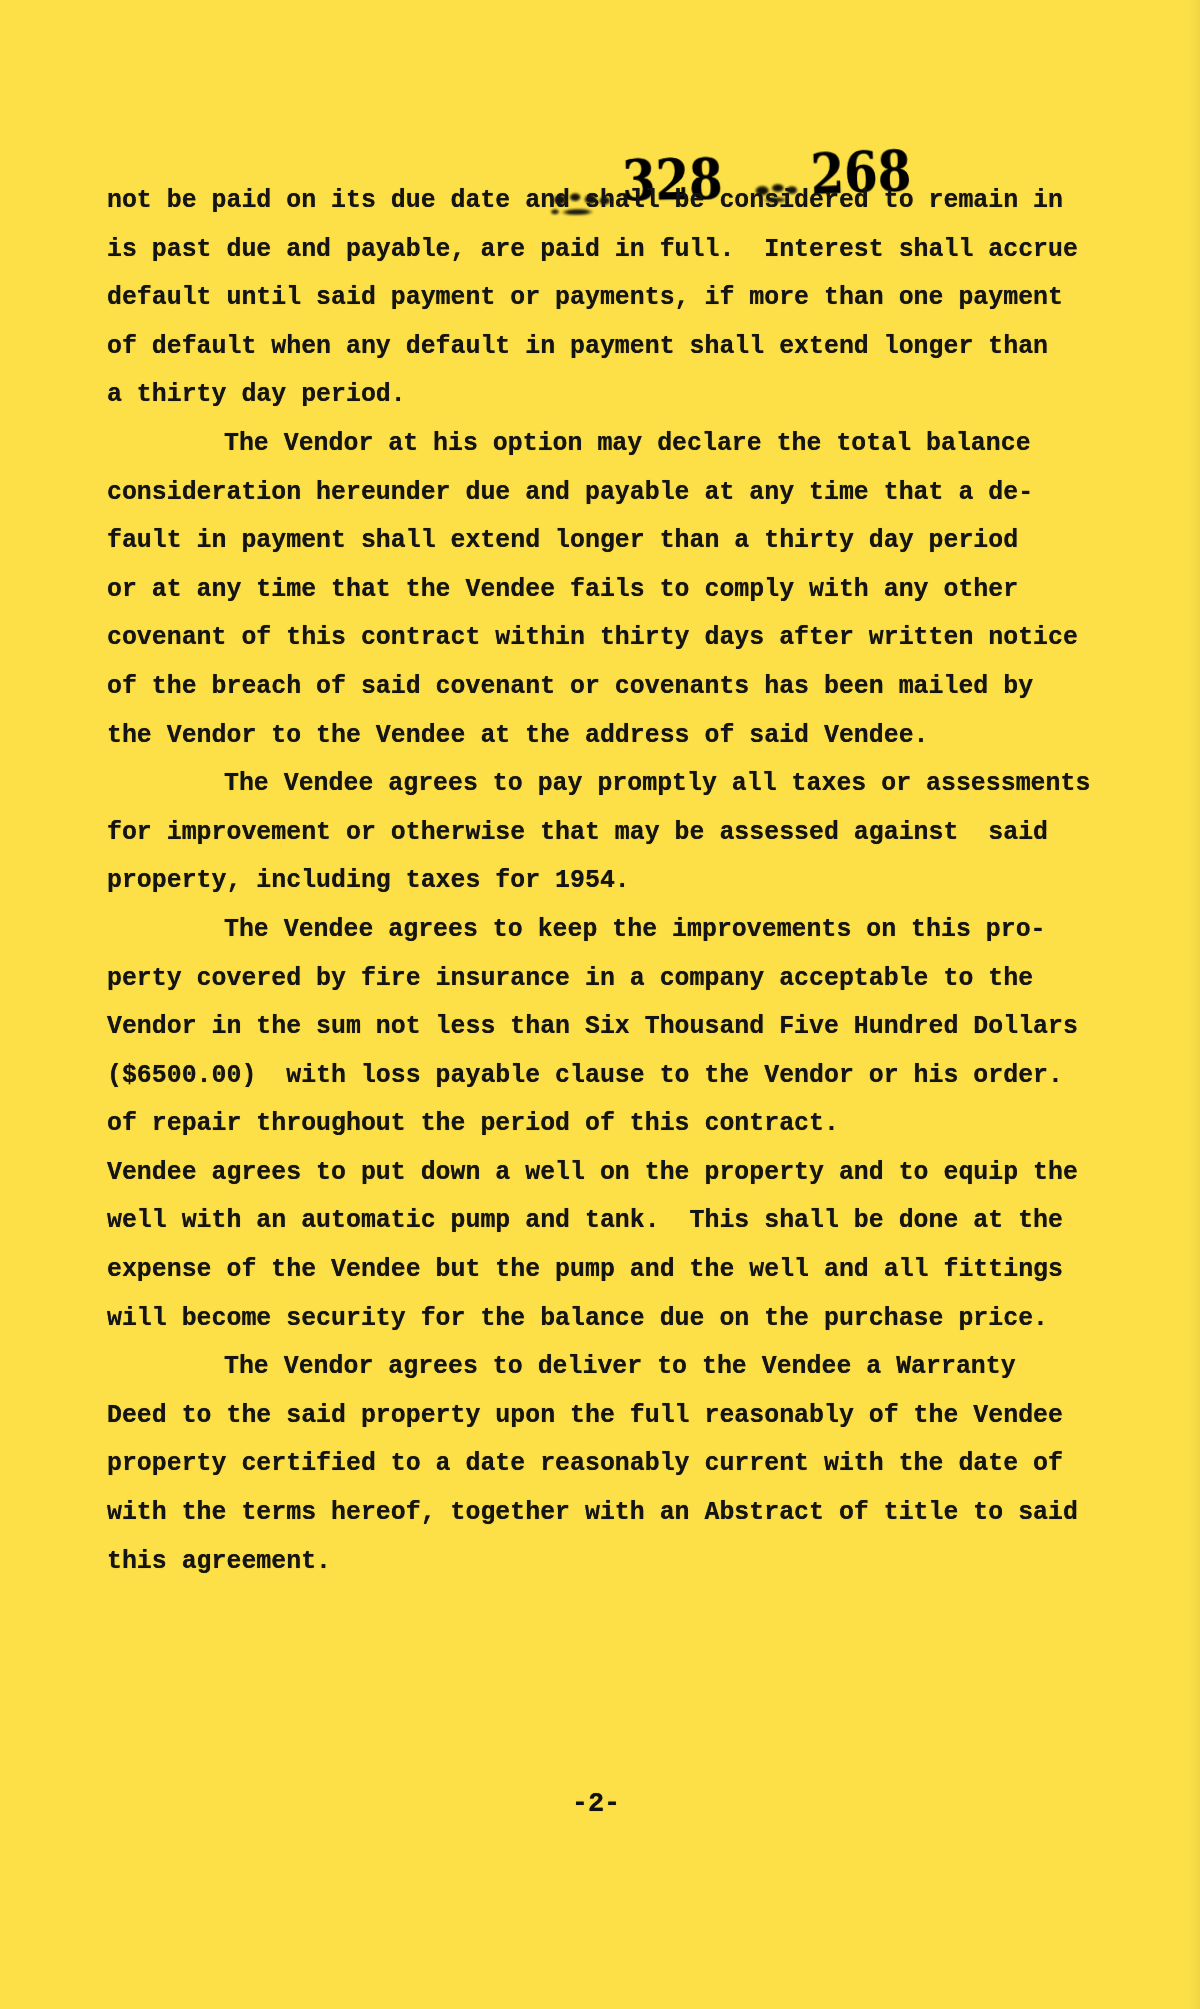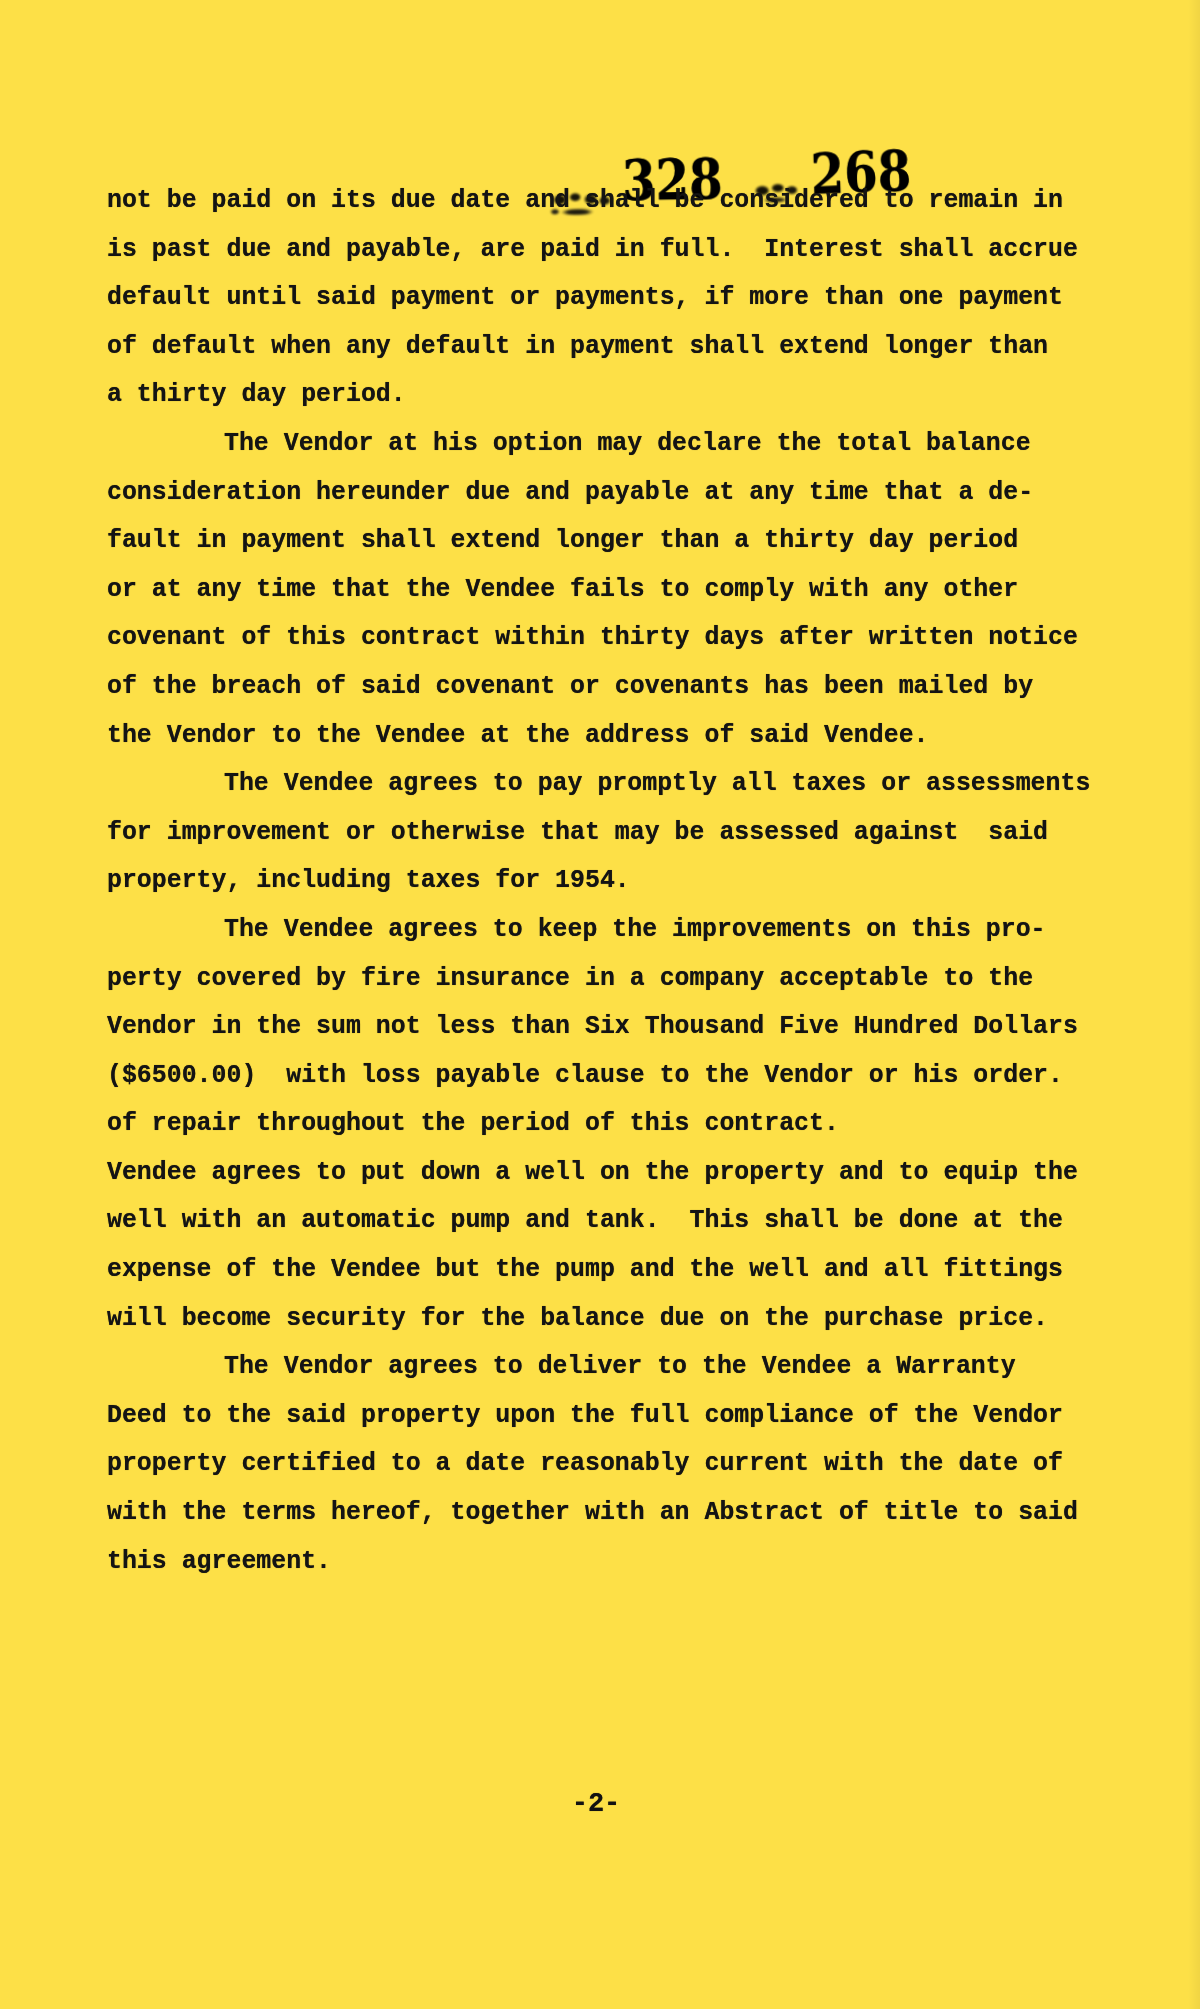--- a/index.html
+++ b/index.html
@@ -139,21 +139,21 @@
       <div class="doc-line indent">The Vendee agrees to keep the improvements on this pro-</div>
       <div class="doc-line">perty covered by fire insurance in a company acceptable to the</div>
       <div class="doc-line">Vendor in the sum not less than Six Thousand Five Hundred Dollars</div>
       <div class="doc-line">($6500.00)  with loss payable clause to the Vendor or his order.</div>
       <div class="doc-line">of repair throughout the period of this contract.</div>
       <div class="doc-line">Vendee agrees to put down a well on the property and to equip the</div>
       <div class="doc-line">well with an automatic pump and tank.  This shall be done at the</div>
       <div class="doc-line">expense of the Vendee but the pump and the well and all fittings</div>
       <div class="doc-line">will become security for the balance due on the purchase price.</div>
       <div class="doc-line indent">The Vendor agrees to deliver to the Vendee a Warranty</div>
-      <div class="doc-line">Deed to the said property upon the full compliance of the Vendor</div>
+      <div class="doc-line">Deed to the said property upon the full reasonably of the Vendee</div>
       <div class="doc-line">property certified to a date reasonably current with the date of</div>
       <div class="doc-line">with the terms hereof, together with an Abstract of title to said</div>
       <div class="doc-line">this agreement.</div>
     </div>
 
   <div class="footer">-2-</div>
 
   <div class="edge-shadow"></div>
 </div>
 

